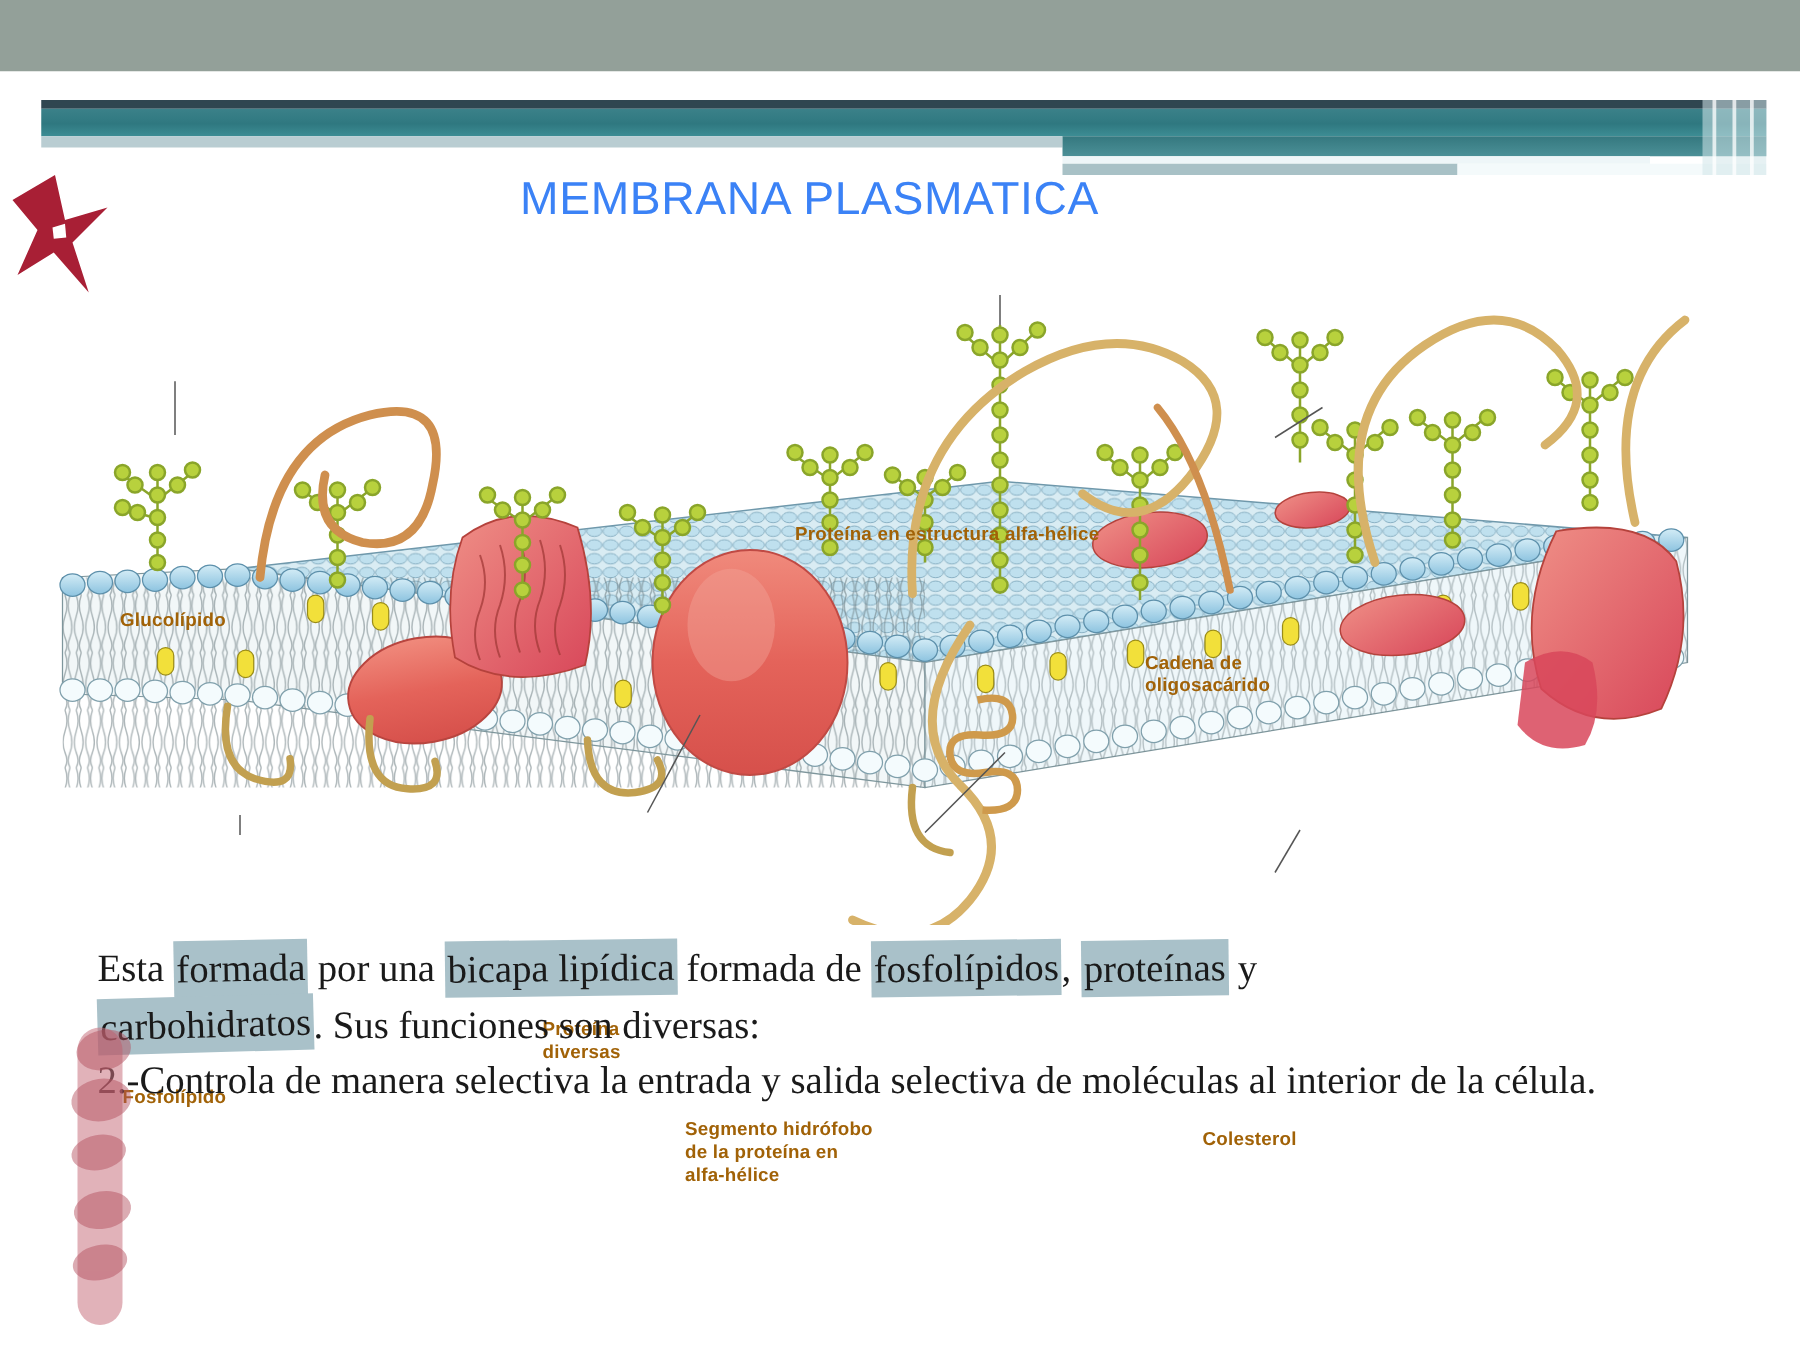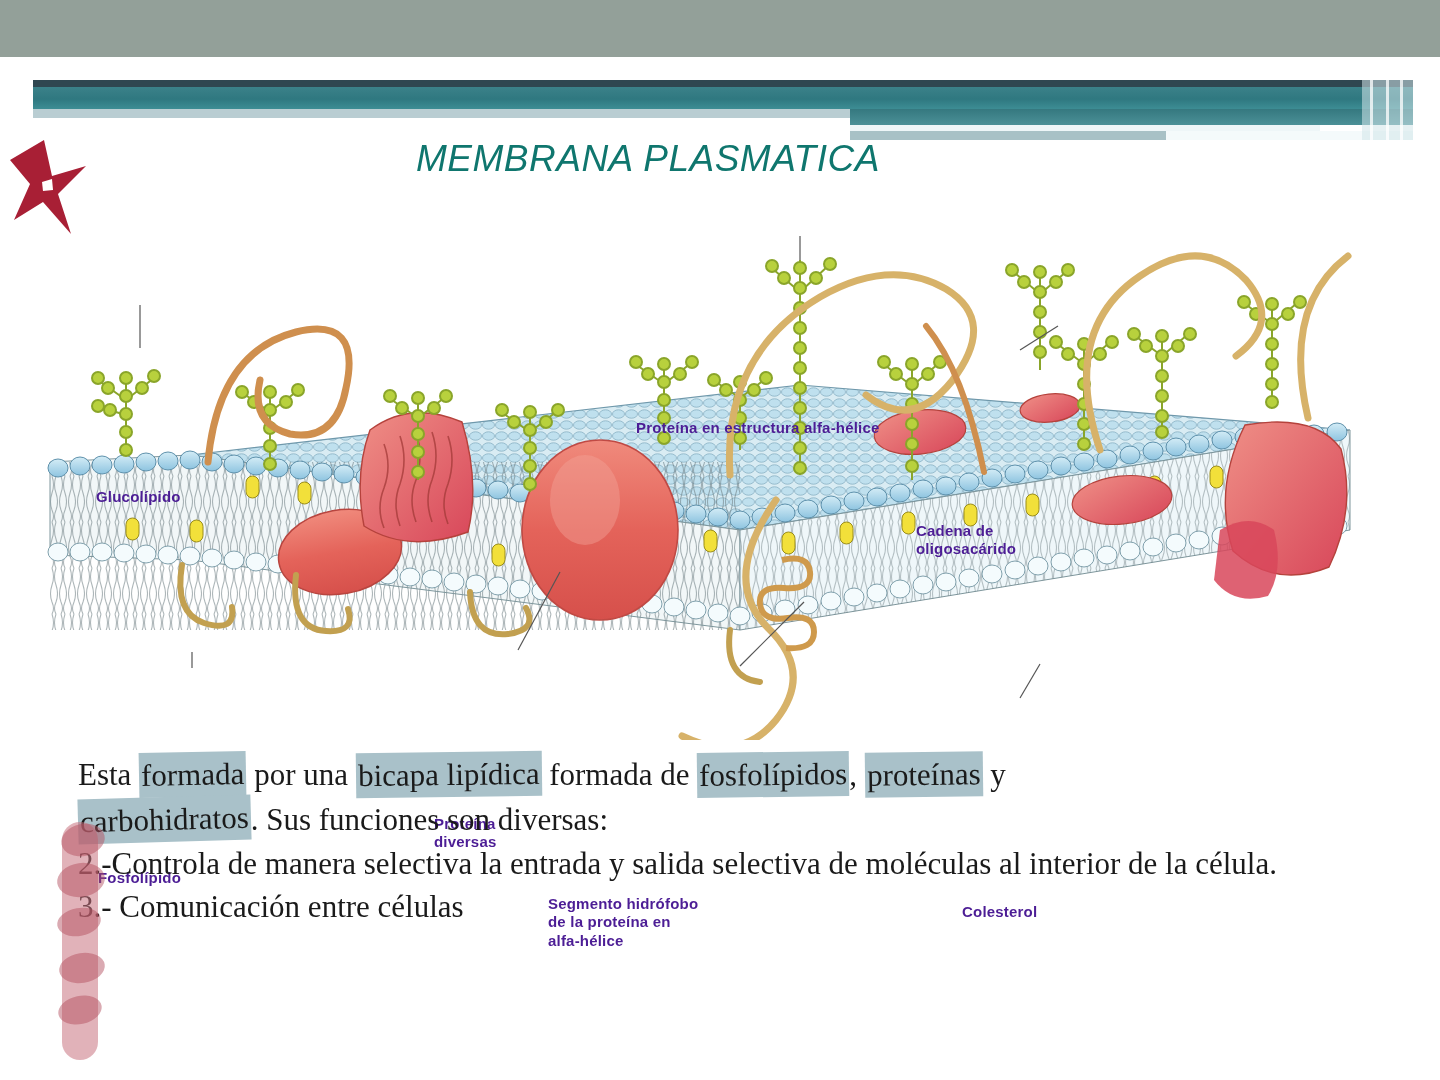--- a/index.html
+++ b/index.html
@@ -58,32 +58,31 @@
 
   
   .star{
     position:absolute;left:8px;top:138px;width:88px;height:100px;
   }
 
   
   .title{
     position:absolute;left:416px;top:138px;width:620px;
     font-family:"Liberation Sans", sans-serif;
-    font-size:37px;color:#0f766e;letter-spacing:.5px;
+    font-size:37px;color:#3b82f6;letter-spacing:.5px;
     white-space:nowrap;
-    font-style:italic;
   }
 
   
   .diagram{position:absolute;left:40px;top:200px;width:1340px;height:540px;}
   .diagram svg{display:block;}
   .dlabel{
     position:absolute;
     font-family:"Liberation Sans", sans-serif;
-    font-weight:bold;font-size:15px;color:#4c1d95;
+    font-weight:bold;font-size:15px;color:#a16207;
     line-height:1.22;letter-spacing:.2px;
     white-space:pre-line;
   }
   .l-alfa{left:596px;top:219px;}
   .l-gluco{left:56px;top:288px;text-align:center;}
   .l-cadena{left:876px;top:322px;}
   .l-fosfo{left:58px;top:645px;margin-top:24px;}
   .l-globular{left:394px;top:615px;}
   .l-segmento{left:508px;top:655px;margin-top:40px;}
   .l-colesterol{left:922px;top:703px;}
@@ -559,21 +558,20 @@
     <div class="dlabel l-segmento">Segmento hidrófobo
 de la proteína en
 alfa-hélice</div>
     <div class="dlabel l-colesterol">Colesterol</div>
   </div>
 
   <div class="body-text">
     <p><span>Esta </span><span class="hl hl-tilt1">formada</span><span> por una </span><span class="hl hl-tilt2">bicapa lipídica</span><span> formada de </span><span class="hl hl-tilt2">fosfolípidos</span><span>, </span><span class="hl hl-tilt2">proteínas</span><span>  y</span><br><span class="hl hl-tilt3">carbohidratos</span><span>. Sus funciones son diversas:</span></p>
 
     <p><span class="num">2.</span><span>-Controla de manera selectiva la entrada y salida selectiva de moléculas al interior de la célula.</span></p>
-    <p><span class="num">3.</span><span>- Comunicación entre células</span></p>
   </div>
 
   <div class="pinkmark">
     <svg width="70" height="245" viewBox="0 0 70 245">
       <g fill="#c8737f" opacity=".55">
         <rect x="10" y="4" width="36" height="238" rx="18"></rect>
       </g>
       <g fill="#b4505f" opacity=".48">
         <ellipse cx="31" cy="22" rx="22" ry="16" transform="rotate(-12 31 22)"></ellipse>
         <ellipse cx="29" cy="62" rx="24" ry="17" transform="rotate(-8 29 62)"></ellipse>

